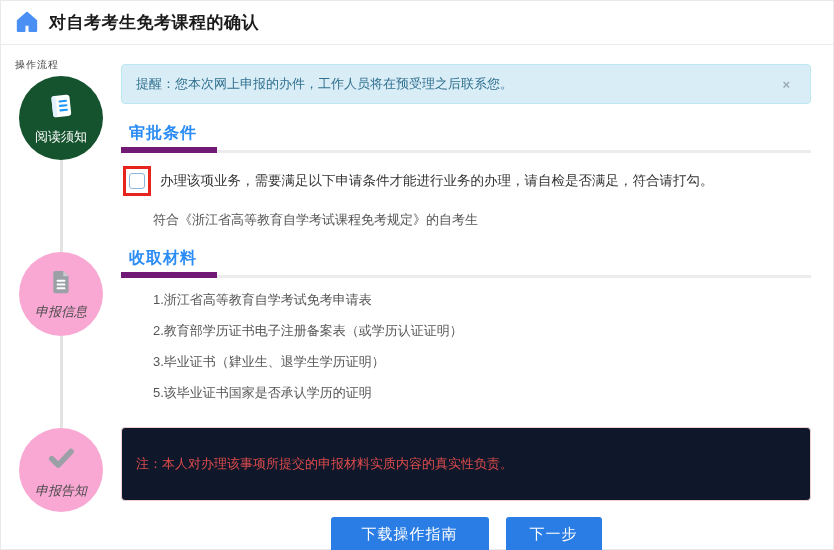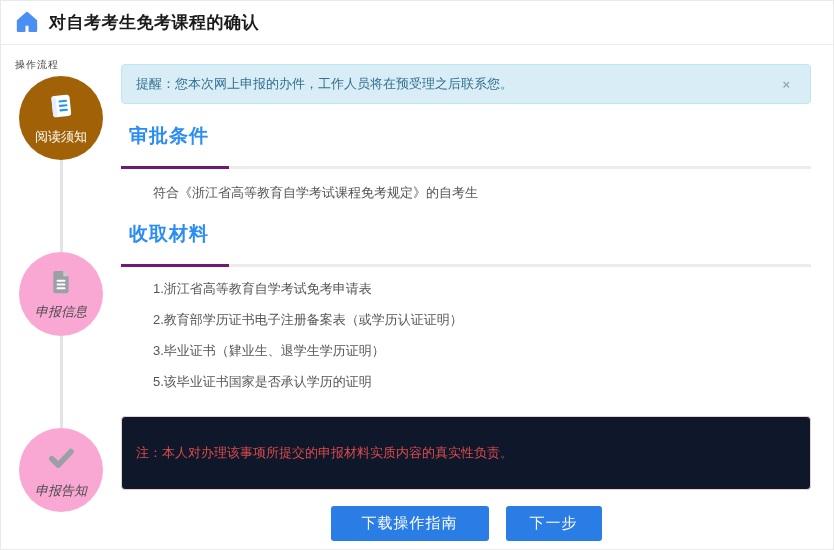--- a/index.html
+++ b/index.html
@@ -29,21 +29,21 @@
   .content { display: flex; flex: 1 1 auto; min-height: 0; }
   
   .sidebar { flex: 0 0 120px; width: 120px; position: relative; }
   .sidebar-title { font-size: 10px; color: #4a4a4a; margin: 13px 0 4px 14px; letter-spacing: 1px; }
   .steps { display: flex; flex-direction: column; align-items: center; }
   .step-circle {
     width: 84px; height: 84px; border-radius: 50%;
     display: flex; flex-direction: column; align-items: center; justify-content: center;
     gap: 3px; flex: 0 0 auto;
   }
-  .step-circle.active { background: #a16207; }
+  .step-circle.active { background: #14532d; }
   .step-circle.inactive { background: #f9a8d4; font-style: italic; }
   .step-label { font-size: 13px; }
   .step-circle.active .step-label { color: #fff; }
   .step-circle.inactive .step-label { color: #4a4a4a; }
   .step-connector { width: 3px; height: 92px; background: #e3e3e3; flex: 0 0 auto; }
   
   .main { flex: 1 1 auto; padding: 0 22px 0 0; min-width: 0; }
   .alert-info {
     margin-top: 19px;
     background: #d9edf7; border: 1px solid #bce8f1; border-radius: 4px;
@@ -52,23 +52,23 @@
     display: flex; align-items: center;
   }
   .alert-info-text { flex: 1 1 auto; }
   .alert-close {
     flex: 0 0 auto; color: #9aabb5; font-size: 13px; font-weight: bold;
     cursor: pointer; padding: 0 6px; line-height: 1;
   }
   .section-head { border-bottom: 3px solid #ececec; margin-top: 19px; }
   .section-title {
     display: inline-block;
-    color: #2a8cf4; font-size: 19px; font-weight: bold; letter-spacing: 1px;
-    padding: 0 20px 17px 8px;
-    border-bottom: 3px solid #701a75;
+    color: #2a8cf4; font-size: 16px; font-weight: bold; letter-spacing: 1px;
+    padding: 0 20px 3px 8px;
+    border-bottom: 6px solid #701a75;
     margin-bottom: -3px;
   }
   .checkbox-row { display: flex; align-items: center; margin: 13px 0 0 2px; }
   .checkbox-highlight {
     border: 3px solid #e8251c;
     padding: 4px 3px;
     display: inline-flex; align-items: center; justify-content: center;
     margin-right: 9px;
   }
   .agree-checkbox {
@@ -162,20 +162,26 @@
 
       <div class="alert-info">
         <span class="alert-info-text">提醒：您本次网上申报的办件，工作人员将在预受理之后联系您。</span>
         <span class="alert-close">×</span>
       </div>
 
       <div class="section-head">
         <span class="section-title">审批条件</span>
       </div>
 
+      <div class="checkbox-row">
+        <span class="checkbox-highlight">
+          <input type="checkbox" class="agree-checkbox" style="">
+        </span>
+        <span class="checkbox-text">办理该项业务，需要满足以下申请条件才能进行业务的办理，请自检是否满足，符合请打勾。</span>
+      </div>
 
       <div class="condition-text">符合《浙江省高等教育自学考试课程免考规定》的自考生</div>
 
       <div class="section-head">
         <span class="section-title">收取材料</span>
       </div>
 
       <ul class="materials-list">
         <li>1.浙江省高等教育自学考试免考申请表</li>
         <li>2.教育部学历证书电子注册备案表（或学历认证证明）</li>

